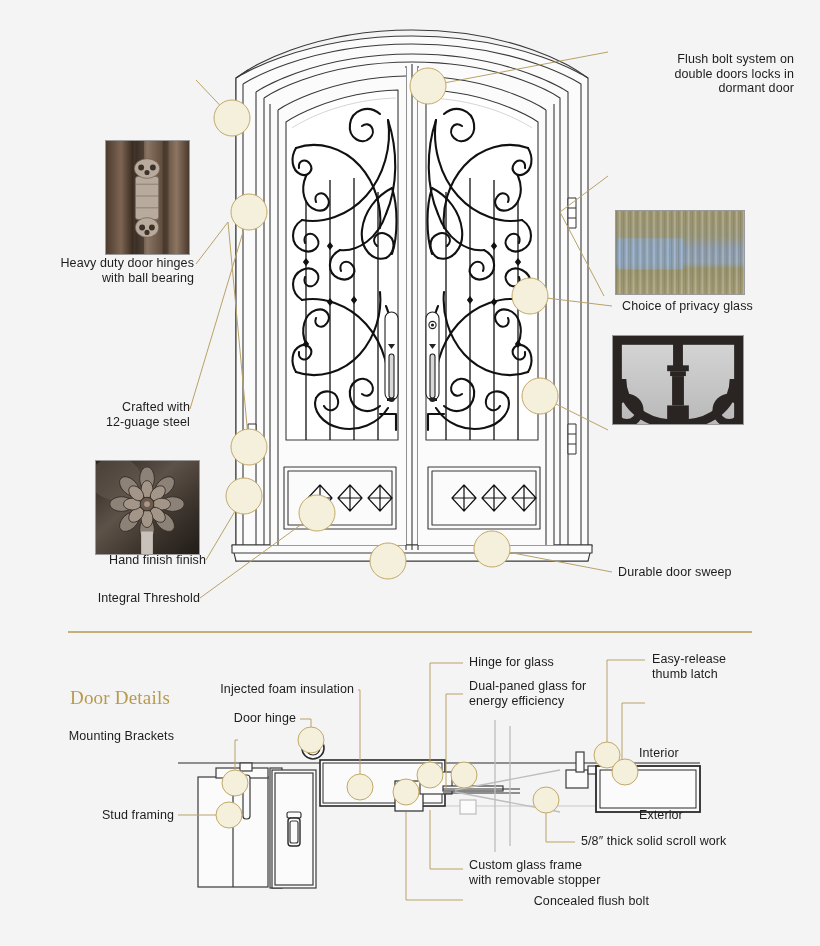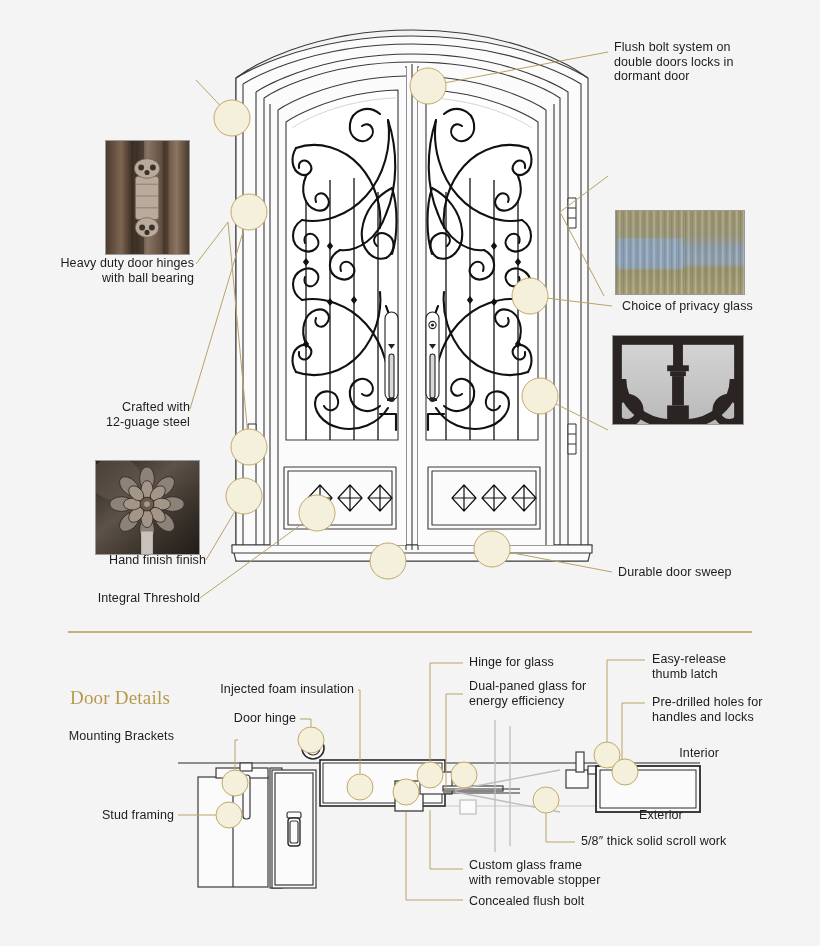--- a/index.html
+++ b/index.html
@@ -430,21 +430,21 @@
   <div class="lbl r" style="left:28px;top:256px;width:166px;">Heavy duty door hinges
 with ball bearing</div>
 
   <div class="lbl r" style="left:54px;top:400px;width:136px;">Crafted with
 12-guage steel</div>
 
   <div class="lbl r" style="left:54px;top:553px;width:152px;">Hand finish finish</div>
 
   <div class="lbl r" style="left:54px;top:591px;width:146px;">Integral Threshold</div>
 
-  <div class="lbl" style="left:614px;top:40px;width:180px;">Flush bolt system on
+  <div class="lbl" style="left:614px;top:52px;width:180px;text-align:right;">Flush bolt system on
 double doors locks in
 dormant door</div>
 
 
   <div class="lbl" style="left:622px;top:299px;width:180px;">Choice of privacy glass</div>
 
 
   <div class="lbl" style="left:618px;top:565px;width:170px;">Durable door sweep</div>
 
   <div class="section-title" style="left:70px;top:647px;">Door Details</div>
@@ -458,27 +458,25 @@
   <div class="lbl r" style="left:158px;top:682px;width:196px;">Injected foam insulation</div>
 
   <div class="lbl" style="left:469px;top:655px;width:150px;">Hinge for glass</div>
 
   <div class="lbl" style="left:469px;top:679px;width:160px;">Dual-paned glass for
 energy efficiency</div>
 
   <div class="lbl" style="left:652px;top:652px;width:140px;">Easy-release
 thumb latch</div>
 
-  <div class="lbl" style="left:652px;top:695px;width:150px;">Pre-drilled holes for
-handles and locks</div>
 
   <div class="lbl" style="left:581px;top:834px;width:200px;">5/8″ thick solid scroll work</div>
 
   <div class="lbl" style="left:469px;top:858px;width:180px;">Custom glass frame
 with removable stopper</div>
 
-  <div class="lbl" style="left:469px;top:894px;width:180px;">Concealed flush bolt</div>
-
-  <div class="lbl" style="left:639px;top:746px;width:80px;text-align:right;">Interior</div>
+  <div class="lbl" style="left:469px;top:894px;width:180px;text-align:right;">Concealed flush bolt</div>
+
+  <div class="lbl" style="left:639px;top:746px;width:80px;">Interior</div>
 
   <div class="lbl" style="left:639px;top:808px;width:80px;">Exterior</div>
 
 </div>
 
 </body></html>

